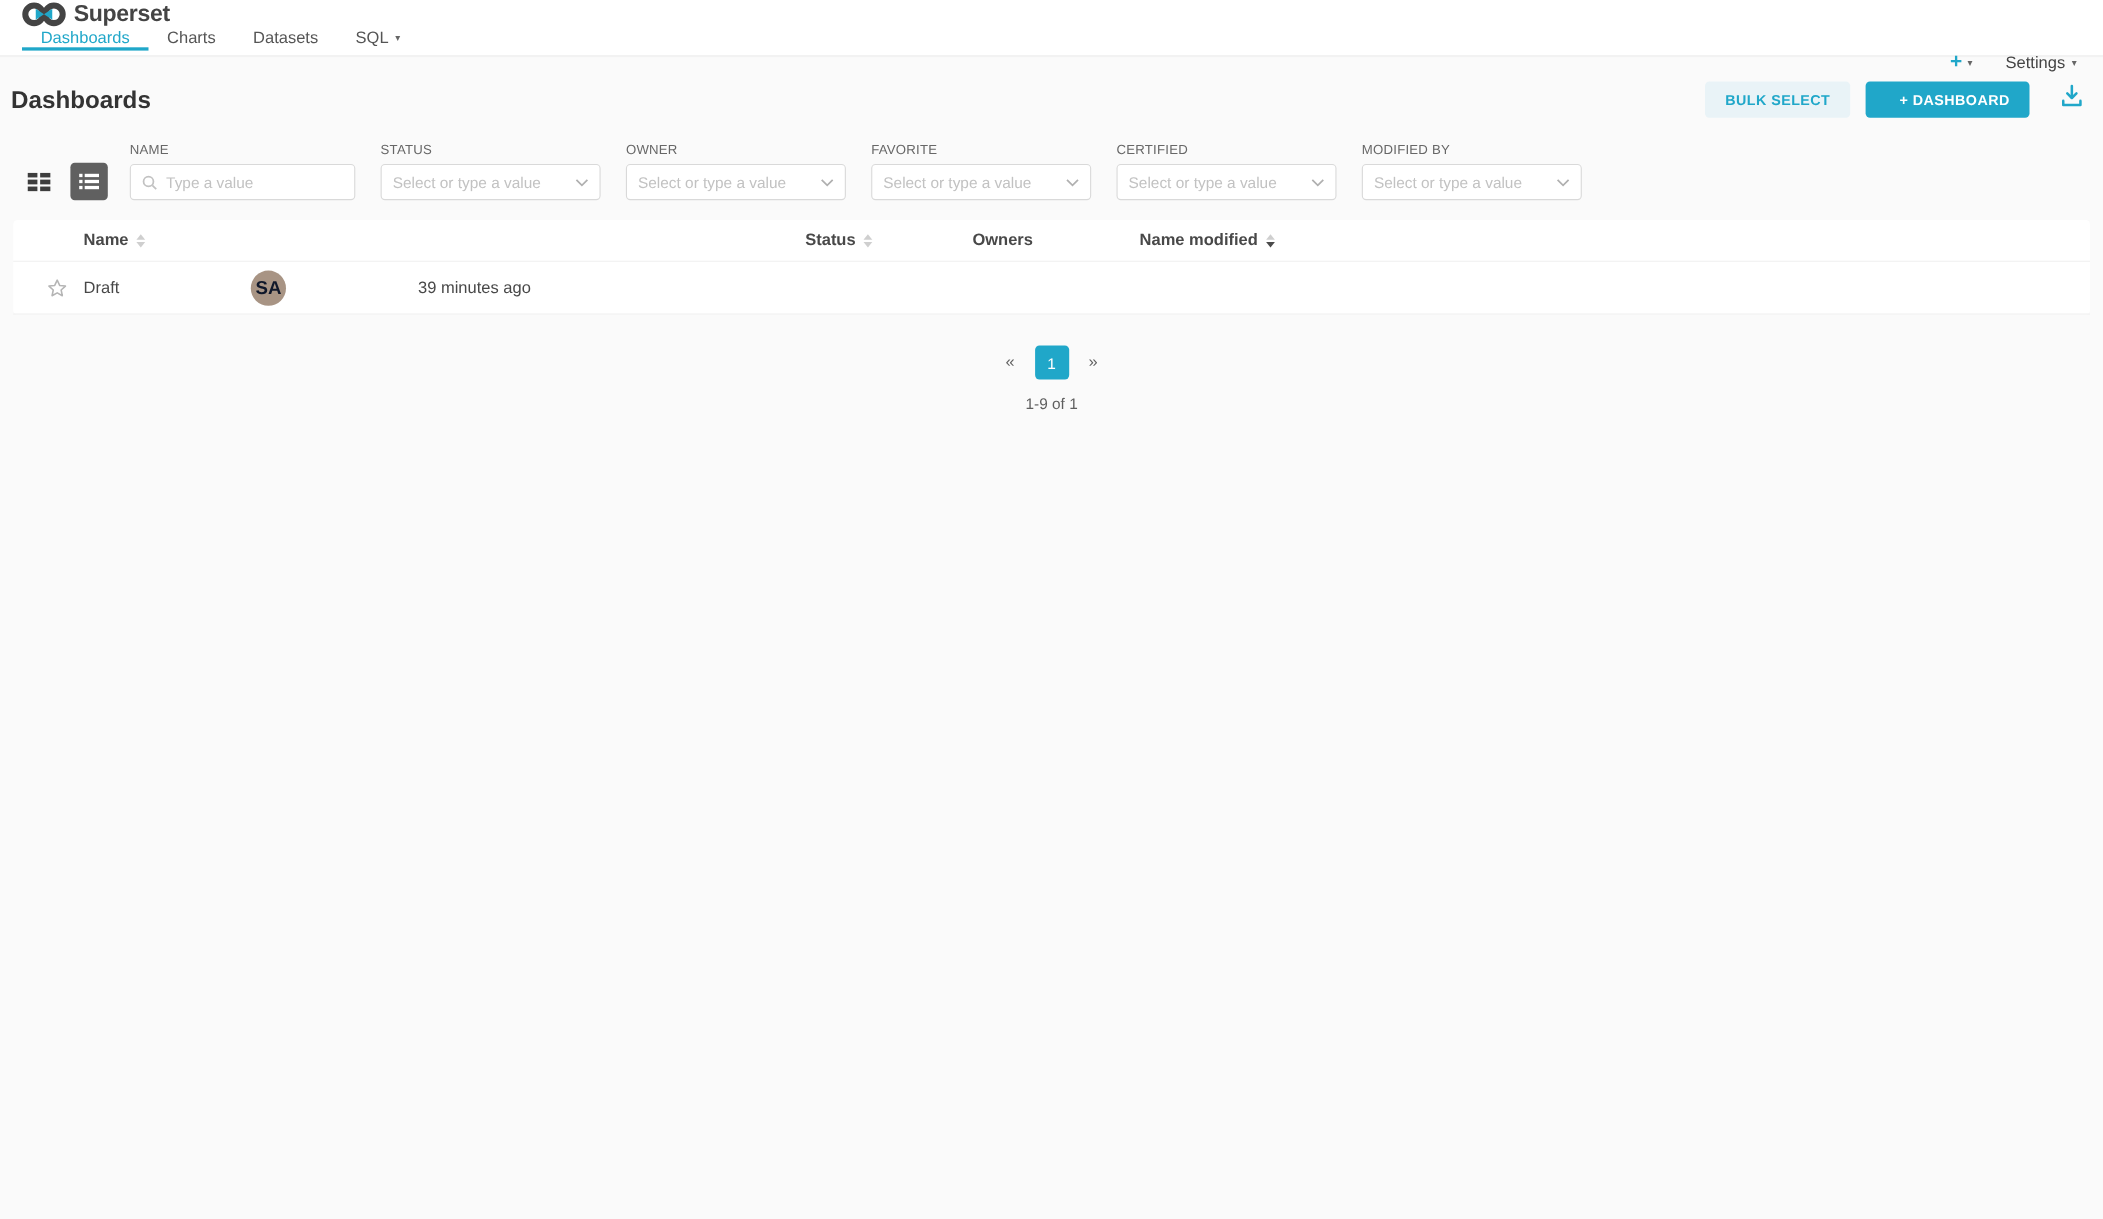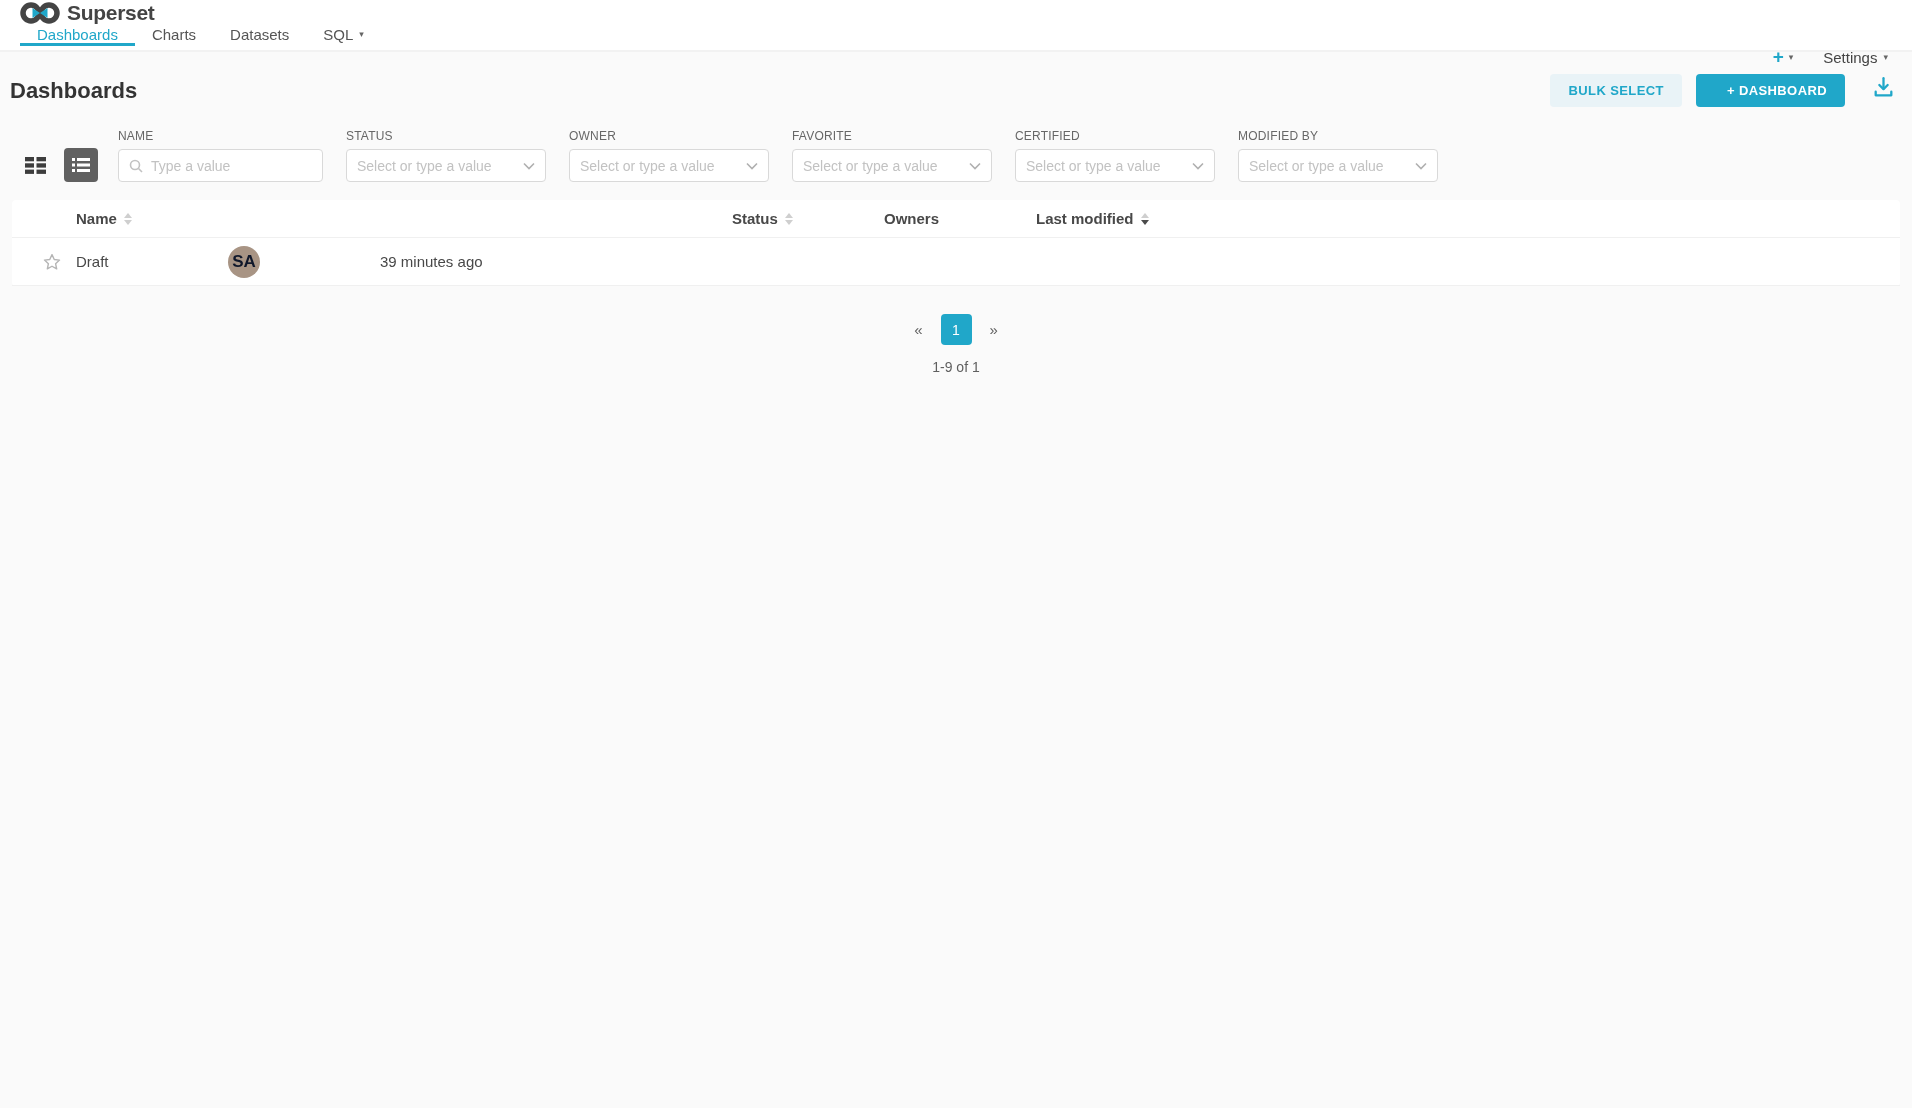--- a/index.html
+++ b/index.html
@@ -271,21 +271,21 @@
             <span class="tri-up"></span>
             <span class="tri-down"></span>
           </span>
       </span>
     </div>
     <div class="c-owners">
       <span>Owners</span>
     </div>
     <div class="c-modified">
       <span class="sortable">
-        <span>Last modified</span>
+        <span>Name modified</span>
         <span class="sorters">
             <span class="tri-up"></span>
             <span class="tri-down on"></span>
           </span>
       </span>
     </div>
   </div>
 
   <div class="t-row t-data">
     <div class="c-star">

